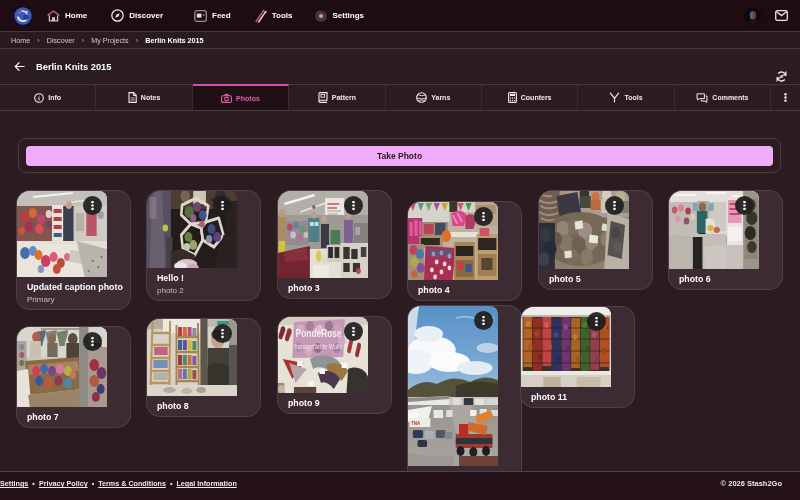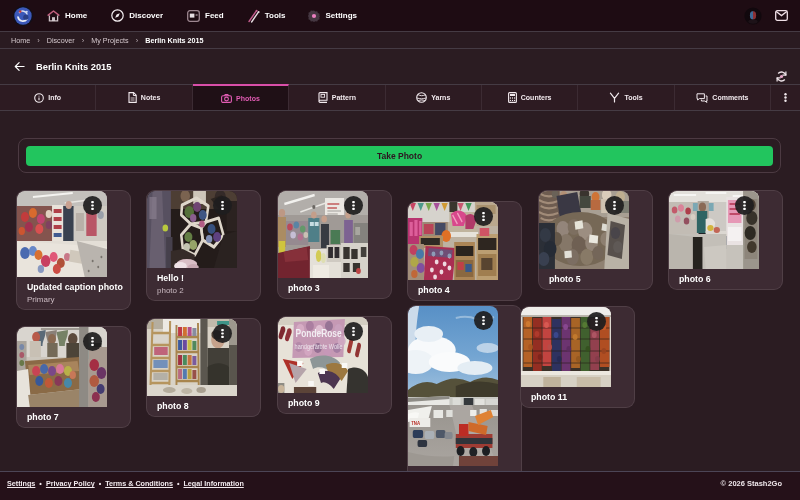--- a/index.html
+++ b/index.html
@@ -22,34 +22,34 @@
 .refresh{position:absolute;right:12px;top:70px;width:13px;height:13px}
 
 .tabs{position:absolute;left:0;top:84px;width:800px;height:27px;background:#2d1b22;border-top:1px solid #453b44;border-bottom:1px solid #453b44;display:flex}
 .tab{width:96.4px;flex:none;display:flex;align-items:center;justify-content:center;gap:4px;border-right:1px solid #3c2b33;color:#f2eaee;font-size:7px;font-weight:bold}
 .tab svg{display:block}
 .tab.active{background:#1f1016;border-top:2px solid #d94fa9;color:#e25cb4;margin-top:-1px}
 .tabmenu{flex:1;display:flex;align-items:center;justify-content:center}
 
 .panel{position:absolute;left:18px;top:138px;width:763px;height:35px;border:1px solid #4c3a42;border-radius:8px;display:flex;gap:4px;padding:7px}
 .btn{flex:1;height:20px;border-radius:4px;display:flex;align-items:center;justify-content:center;font-size:8.5px;font-weight:bold}
-.btn.pink{background:#22c55e;color:#2e1420}
+.btn.pink{background:#f0abfc;color:#2e1420}
 .btn.ghost{border:1px solid #e9cdd9;color:#fff;background:rgba(255,255,255,0.02)}
 
-.card{position:absolute;width:115px;background:#3d2b33;border:1px solid rgba(255,246,250,0.1);border-radius:9px;overflow:hidden}
+.card{position:absolute;width:115px;background:#3d2b33;border:1px solid rgba(255,246,250,0.1);border-radius:14px;overflow:hidden}
 .ph{position:relative;width:90px;overflow:hidden;border-radius:8px 8px 0 0}
 .ph > svg{display:block;width:100%;height:100%}
 .dots svg{width:3px;height:9px}
 .dots{position:absolute;top:5px;right:5px;width:19px;height:19px;border-radius:50%;background:rgba(30,29,30,0.92);display:flex;align-items:center;justify-content:center}
 .cap{padding:4px 6px 3px 10px}
 .cap .c1{font-size:8.8px;font-weight:bold;color:#fff;line-height:13px;white-space:nowrap}
 .cap .c2{font-size:8px;color:#c9b9c0;line-height:12px;white-space:nowrap}
 
 .footer{position:absolute;left:0;top:471px;width:800px;height:29px;background:#251119;border-top:1px solid #4c4556;display:flex;align-items:center;padding-bottom:5px;font-size:7.2px;font-weight:bold;color:#f2eaee;z-index:30}
-.footer .links{margin-left:7px}
+.footer .links{margin-left:0}
 .footer a{color:#f2eaee;text-decoration:underline}
 .footer .dot{margin:0 4px;text-decoration:none}
 .copy{position:absolute;right:18px;top:7px;font-size:7.5px;font-weight:bold;color:#eee6ea}
 </style>
 </head>
 <body>
 
 <div class="nav">
   <svg class="logo" viewBox="0 0 20 20">
     <circle cx="10" cy="10" r="10" fill="#10101c"></circle>
@@ -68,21 +68,21 @@
     </svg>
     <span style="margin-left:5px">Home</span>
   </div>
   <div class="navitem" style="margin-left:24px">
     <svg width="13" height="13" viewBox="0 0 13 13">
       <circle cx="6.5" cy="6.5" r="5.7" fill="none" stroke="#f5f0f2" stroke-width="1.2"></circle>
       <path d="M8.8 4.2 L7.4 7.4 L4.2 8.8 L5.6 5.6 Z" fill="#f5f0f2"></path>
     </svg>
     <span style="margin-left:5px">Discover</span>
   </div>
-  <div class="navitem" style="margin-left:24px">
+  <div class="navitem" style="margin-left:31px">
     <svg width="13" height="12" viewBox="0 0 13 12">
       <rect x="0.7" y="0.7" width="11.6" height="10.6" rx="2.2" fill="none" stroke="#9d8790" stroke-width="1.3"></rect>
       <rect x="2.8" y="3.6" width="4.6" height="4" fill="#e8dfe3"></rect>
       <path d="M8.6 5 h2" stroke="#baa8b0" stroke-width="1.1"></path>
     </svg>
     <span style="margin-left:5px">Feed</span>
   </div>
   <div class="navitem" style="margin-left:23px">
     <svg width="13" height="14" viewBox="0 0 13 14">
       <path d="M2 12.5 L9.2 2.2" stroke="#c25d8d" stroke-width="1.4" stroke-linecap="round"></path>

